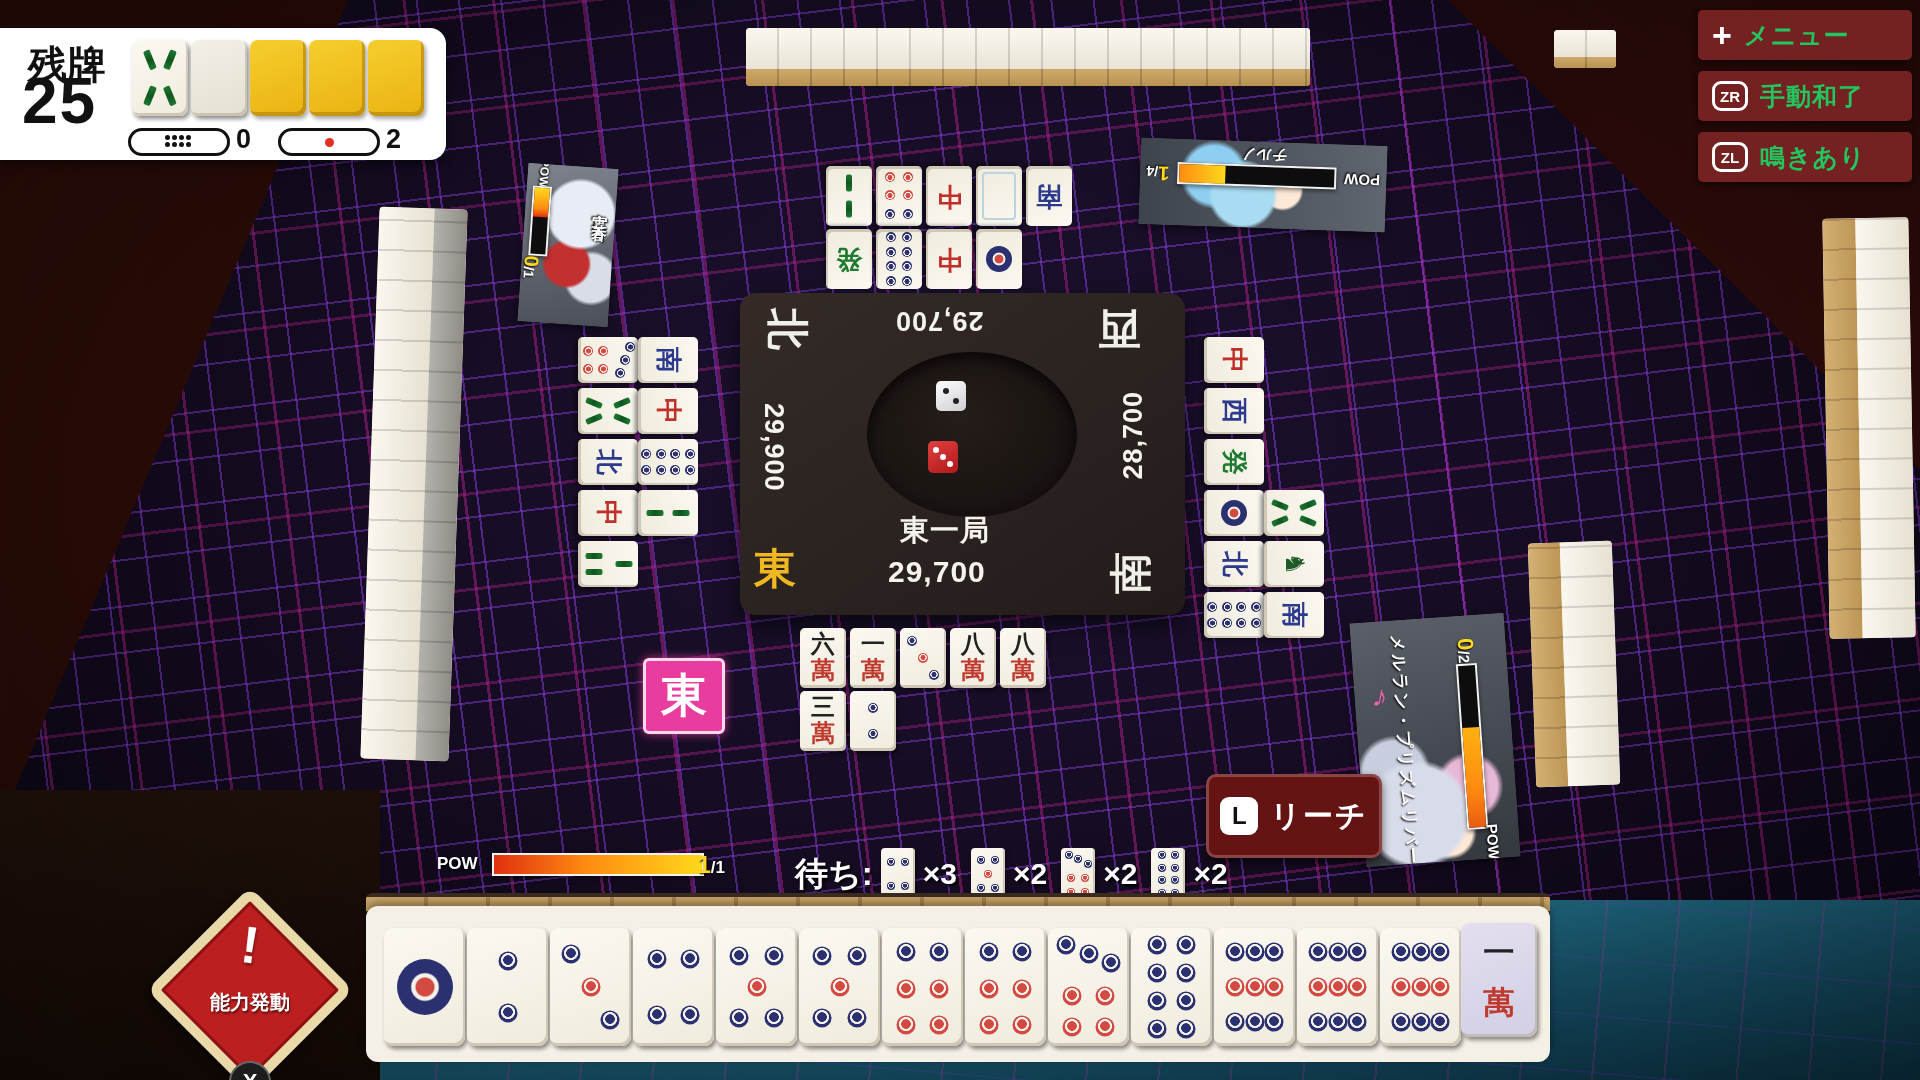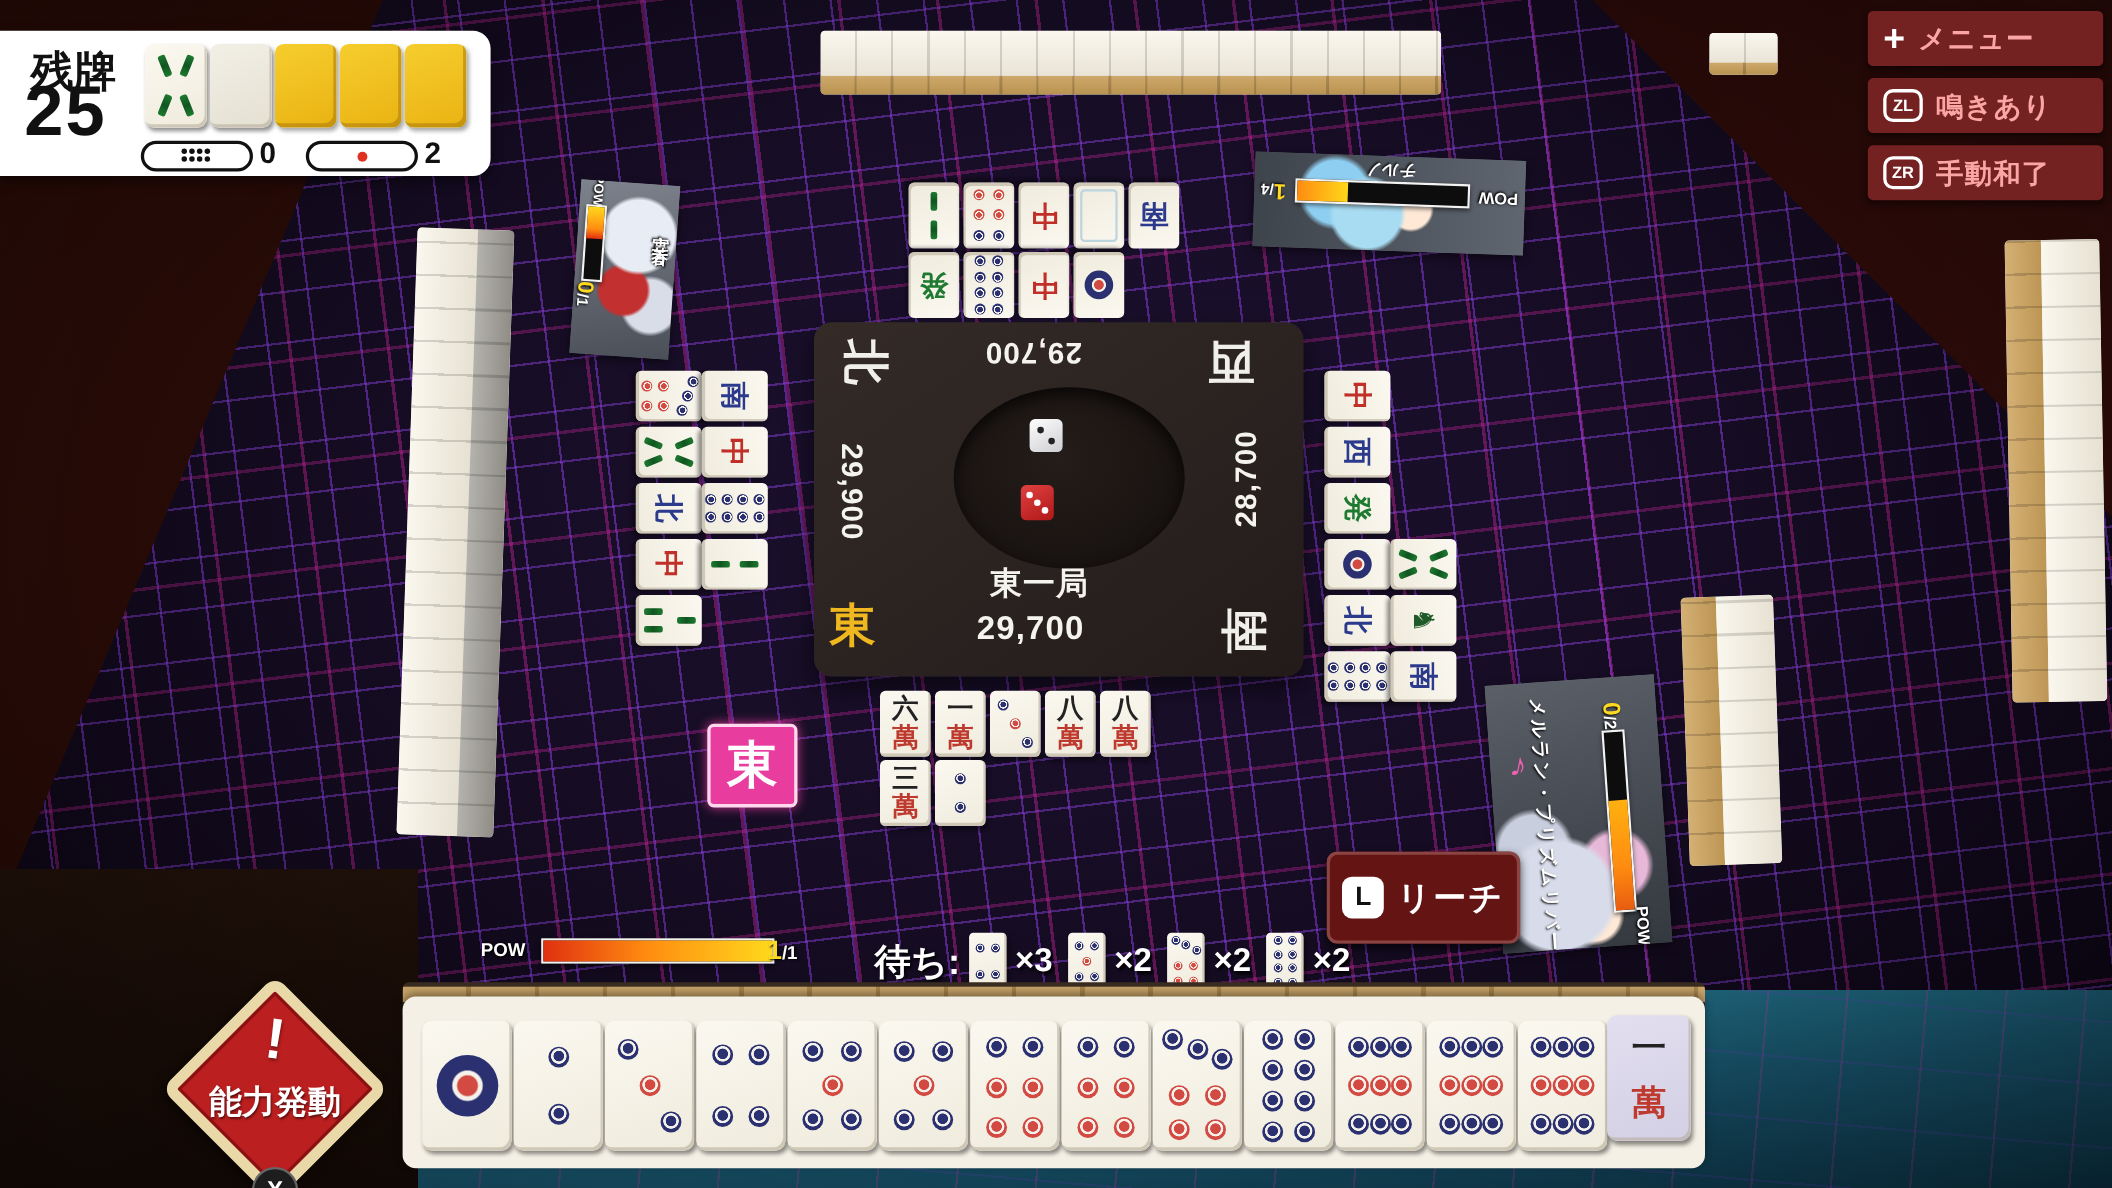--- a/index.html
+++ b/index.html
@@ -81,21 +81,21 @@
   .pill{position:absolute;top:100px;width:96px;height:22px;border:3px solid #111;border-radius:999px;background:#fff;
     display:flex;align-items:center;justify-content:center;gap:3px;}
   .pill .pdot{width:5px;height:5px;border-radius:50%;background:#111;}
   .pill .pdot.red{width:9px;height:9px;background:#e03020;}
   .pill-count{position:absolute;top:96px;font-size:27px;font-weight:bold;color:#111;}
   #honba-dots{display:grid;grid-template-columns:repeat(4,7px);grid-auto-rows:7px;}
   
   #menu{position:absolute;right:8px;top:10px;display:flex;flex-direction:column;gap:11px;}
   .menu-btn{width:200px;height:50px;background:#742121;border-radius:5px;display:flex;align-items:center;
     padding-left:14px;gap:12px;box-shadow:0 3px 6px rgba(0,0,0,.5);cursor:pointer;}
-  .menu-btn .mb-label{color:#fca5a5;font-size:25px;font-weight:bold;letter-spacing:1px;}
+  .menu-btn .mb-label{color:#22c55e;font-size:25px;font-weight:bold;letter-spacing:1px;}
   .key-plus{color:#fff;font-size:34px;font-weight:bold;line-height:0;}
   .key-box{color:#fff;border:3px solid #fff;border-radius:9px;font-size:15px;font-weight:bold;
     width:30px;height:24px;display:flex;align-items:center;justify-content:center;}
   
   .pow-label{color:#fff;font-weight:bold;font-size:15px;text-shadow:0 0 3px #000,1px 1px 2px #000;}
   .pow-bar{border:2px solid #f2f2f2;background:#0d0d0d;box-shadow:0 2px 4px rgba(0,0,0,.5);}
   .pow-fill-h{height:100%;background:linear-gradient(90deg,#e03010 0%,#ff8c10 45%,#ffd81c 100%);}
   .ability-num{font-weight:bold;color:#ffd820;font-size:24px;text-shadow:1px 1px 2px #000;}
   .ability-max{font-weight:bold;color:#fff;font-size:17px;text-shadow:1px 1px 2px #000;}
   #player-bottom{position:absolute;left:480px;top:775px;width:255px;height:88px;border-radius:4px;overflow:hidden;
@@ -165,21 +165,21 @@
     justify-content:center;gap:12px;cursor:pointer;}
   #riichi-key{width:38px;height:38px;background:#fff;border-radius:9px;display:flex;align-items:center;
     justify-content:center;font-weight:bold;font-size:24px;color:#111;}
   #riichi-label{color:#fff;font-size:30px;font-weight:bold;letter-spacing:2px;}
   
   #ability-badge{position:absolute;left:163px;top:903px;width:174px;height:174px;cursor:pointer;}
   #ability-diamond{position:absolute;inset:14px;transform:rotate(45deg);background:#bc1f1f;border:10px solid #ead9a8;
     border-radius:12px;box-shadow:inset 0 0 0 3px #8a1212,0 4px 10px rgba(0,0,0,.6);}
   #ability-exclaim{position:absolute;left:50%;top:24%;transform:translate(-50%,-50%) rotate(8deg);color:#fff;
     font-size:52px;font-weight:bold;text-shadow:1px 2px 3px rgba(0,0,0,.4);}
-  #ability-label{position:absolute;left:50%;top:57%;transform:translate(-50%,-50%);color:#fff;font-size:30px;
+  #ability-label{position:absolute;left:50%;top:57%;transform:translate(-50%,-50%);color:#fff;font-size:20px;
     font-weight:bold;white-space:nowrap;text-shadow:1px 2px 2px rgba(0,0,0,.5);}
   #ability-key{position:absolute;left:50%;top:158px;transform:translate(-50%,0);width:38px;height:38px;border-radius:50%;
     background:#1d1d1d;border:2px solid #666;color:#fff;font-size:22px;font-weight:bold;display:flex;align-items:center;justify-content:center;}
   
   #waits-row{position:absolute;left:795px;top:848px;display:flex;align-items:center;gap:8px;}
   #waits-label{color:#fff;font-size:33px;font-weight:bold;text-shadow:2px 2px 3px #000;}
   .wait-count{color:#fff;font-size:30px;font-weight:bold;text-shadow:2px 2px 3px #000;margin-right:6px;}
   
   #hand-edge{position:absolute;left:366px;top:893px;width:1184px;height:30px;background:#3a2c20;
     border-radius:6px 6px 0 0;overflow:hidden;}
@@ -541,26 +541,26 @@
       </div>
     <div class="pill-count" style="left:386px;">2</div>
   </div>
 
   <div id="menu">
       <div class="menu-btn">
         <span class="key-plus">+</span>
         <span class="mb-label">メニュー</span>
       </div>
       <div class="menu-btn">
+        <span class="key-box">ZR</span>
+        <span class="mb-label">手動和了</span>
+      </div>
+      <div class="menu-btn">
         <span class="key-box">ZL</span>
         <span class="mb-label">鳴きあり</span>
-      </div>
-      <div class="menu-btn">
-        <span class="key-box">ZR</span>
-        <span class="mb-label">手動和了</span>
       </div>
     </div>
 
   <div id="player-top">
     <div id="pt-art"></div>
     <div id="pt-name">チルノ</div>
     <div id="pt-row">
       <span class="ability-wrap"><span class="ability-num">1</span><span class="ability-max">/4</span></span>
       <span class="pow-bar" id="pt-bar">
           <span id="pt-fill" style="display:block;"></span>

